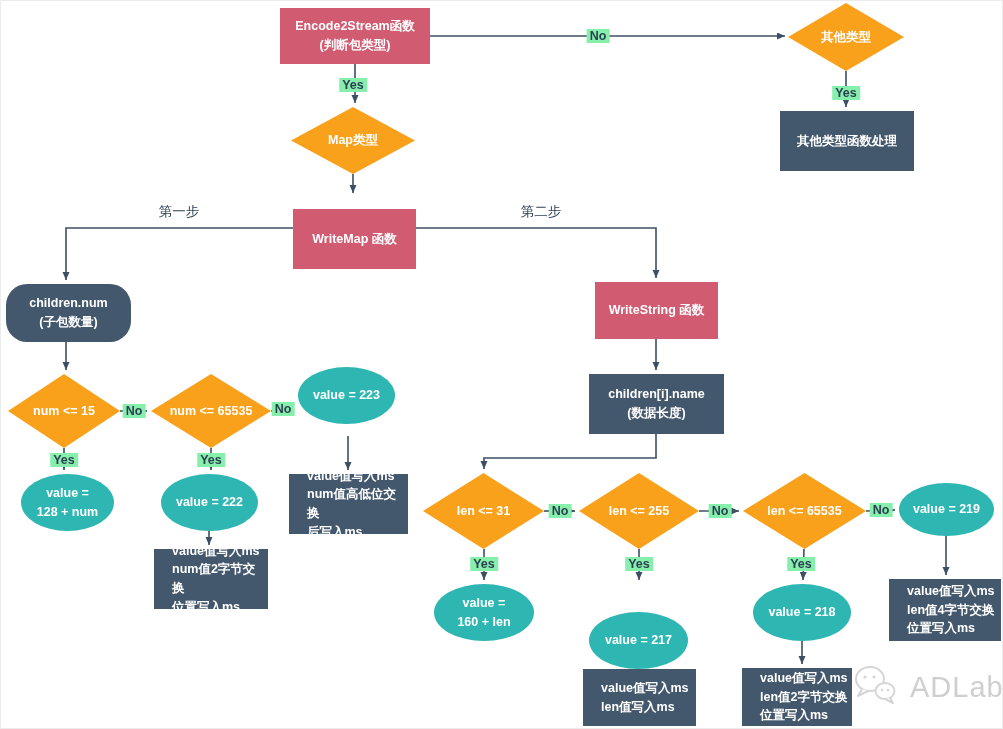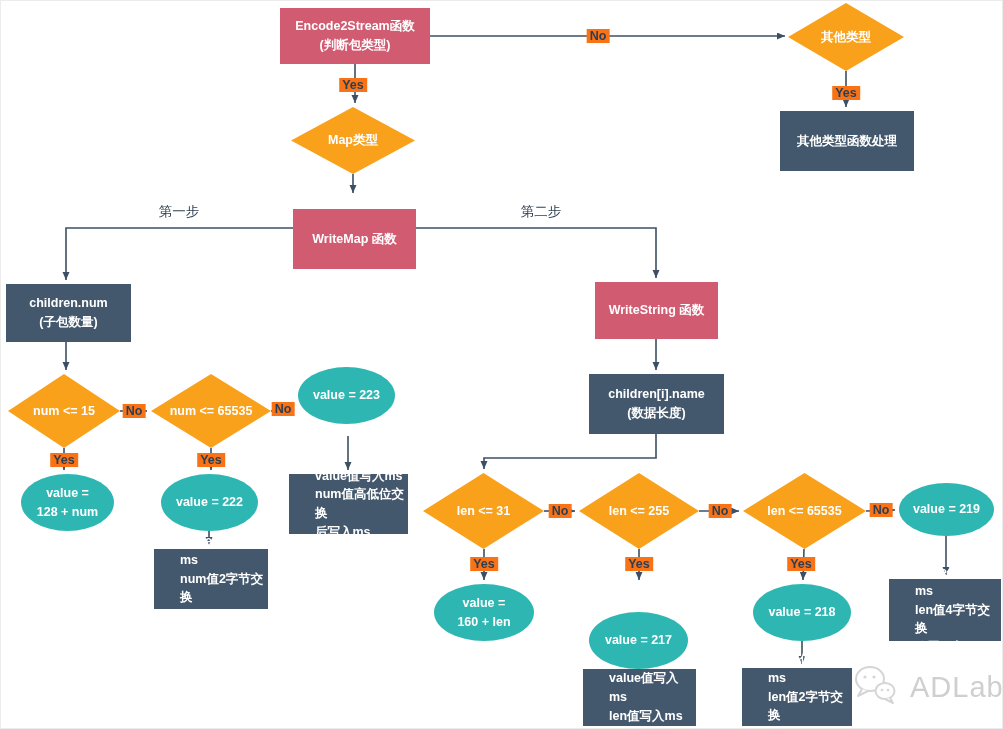--- a/index.html
+++ b/index.html
@@ -12,23 +12,23 @@
   .edge{fill:none;stroke:var(--line,#3c4f64);stroke-width:1.6px;}
   .node{
     position:absolute;display:flex;align-items:center;justify-content:center;
     text-align:center;color:#ffffff;font-weight:bold;font-size:12.5px;
     line-height:1.5;white-space:pre-line;box-sizing:border-box;
   }
   .rect-pink{background:var(--pink,#d15c72);}
   .rect-dark{background:var(--dark,#44586d);}
   .diamond{background:var(--orange,#f9a11b);clip-path:polygon(50% 0,100% 50%,50% 100%,0 50%);}
   .ellipse{background:var(--teal,#2eb7b2);border-radius:50%;}
-  .align-left{justify-content:flex-start;text-align:left;padding-left:26px;padding-right:4px;}
+  .align-left{justify-content:flex-start;text-align:left;padding-left:18px;padding-right:4px;}
   .edge-label{position:absolute;transform:translate(-50%,-50%);white-space:nowrap;}
-  .lbl-decision{font-weight:bold;font-size:12.5px;color:var(--labelc,#2c3e52);background:#f97316;padding:0 3px;}
+  .lbl-decision{font-weight:bold;font-size:12.5px;color:var(--labelc,#2c3e52);background:#86efac;padding:0 3px;}
   .lbl-step{font-size:13.5px;color:var(--labelc,#2c3e52);}
   .logo{position:absolute;left:851px;top:662px;display:flex;align-items:center;gap:12px;}
   .logo-text{font-size:29px;color:#cfcfcf;letter-spacing:1px;font-weight:400;}
 </style>
 </head>
 <body>
 
 <div class="canvas">
   <svg id="edges-svg">
     <defs>
@@ -64,21 +64,21 @@
       </g>
   </svg>
 
   <div id="nodes-layer">
       <div class="node rect-pink" style="left: 279px; top: 7px; width: 150px; height: 56px;"><span>Encode2Stream函数
 (判断包类型)</span></div>
       <div class="node diamond" style="left: 787px; top: 2px; width: 116px; height: 68px; text-align: right;"><span>其他类型</span></div>
       <div class="node rect-dark" style="left: 779px; top: 110px; width: 134px; height: 60px;"><span>其他类型函数处理</span></div>
       <div class="node diamond" style="left: 290px; top: 106px; width: 124px; height: 67px;"><span>Map类型</span></div>
       <div class="node rect-pink" style="left: 292px; top: 196px; width: 123px; height: 60px; margin-top: 12px;"><span>WriteMap 函数</span></div>
-      <div class="node rect-dark" style="left: 5px; top: 283px; width: 125px; height: 58px;"><span>children.num
+      <div class="node rect-dark" style="left: 5px; top: 283px; width: 125px; height: 58px; border-radius: 21px;"><span>children.num
 (子包数量)</span></div>
       <div class="node diamond" style="left: 7px; top: 373px; width: 112px; height: 74px;"><span>num &lt;= 15</span></div>
       <div class="node diamond" style="left: 150px; top: 373px; width: 120px; height: 74px;"><span>num &lt;= 65535</span></div>
       <div class="node ellipse" style="left: 297px; top: 366px; width: 97px; height: 57px; justify-content: center;"><span>value = 223</span></div>
       <div class="node ellipse" style="left: 20px; top: 473px; width: 93px; height: 57px;"><span>value =
 128 + num</span></div>
       <div class="node ellipse" style="left: 160px; top: 473px; width: 97px; height: 57px;"><span>value = 222</span></div>
       <div class="node rect-dark align-left" style="left: 153px; top: 548px; width: 114px; height: 60px;"><span>value值写入ms
 num值2字节交换
 位置写入ms</span></div>

